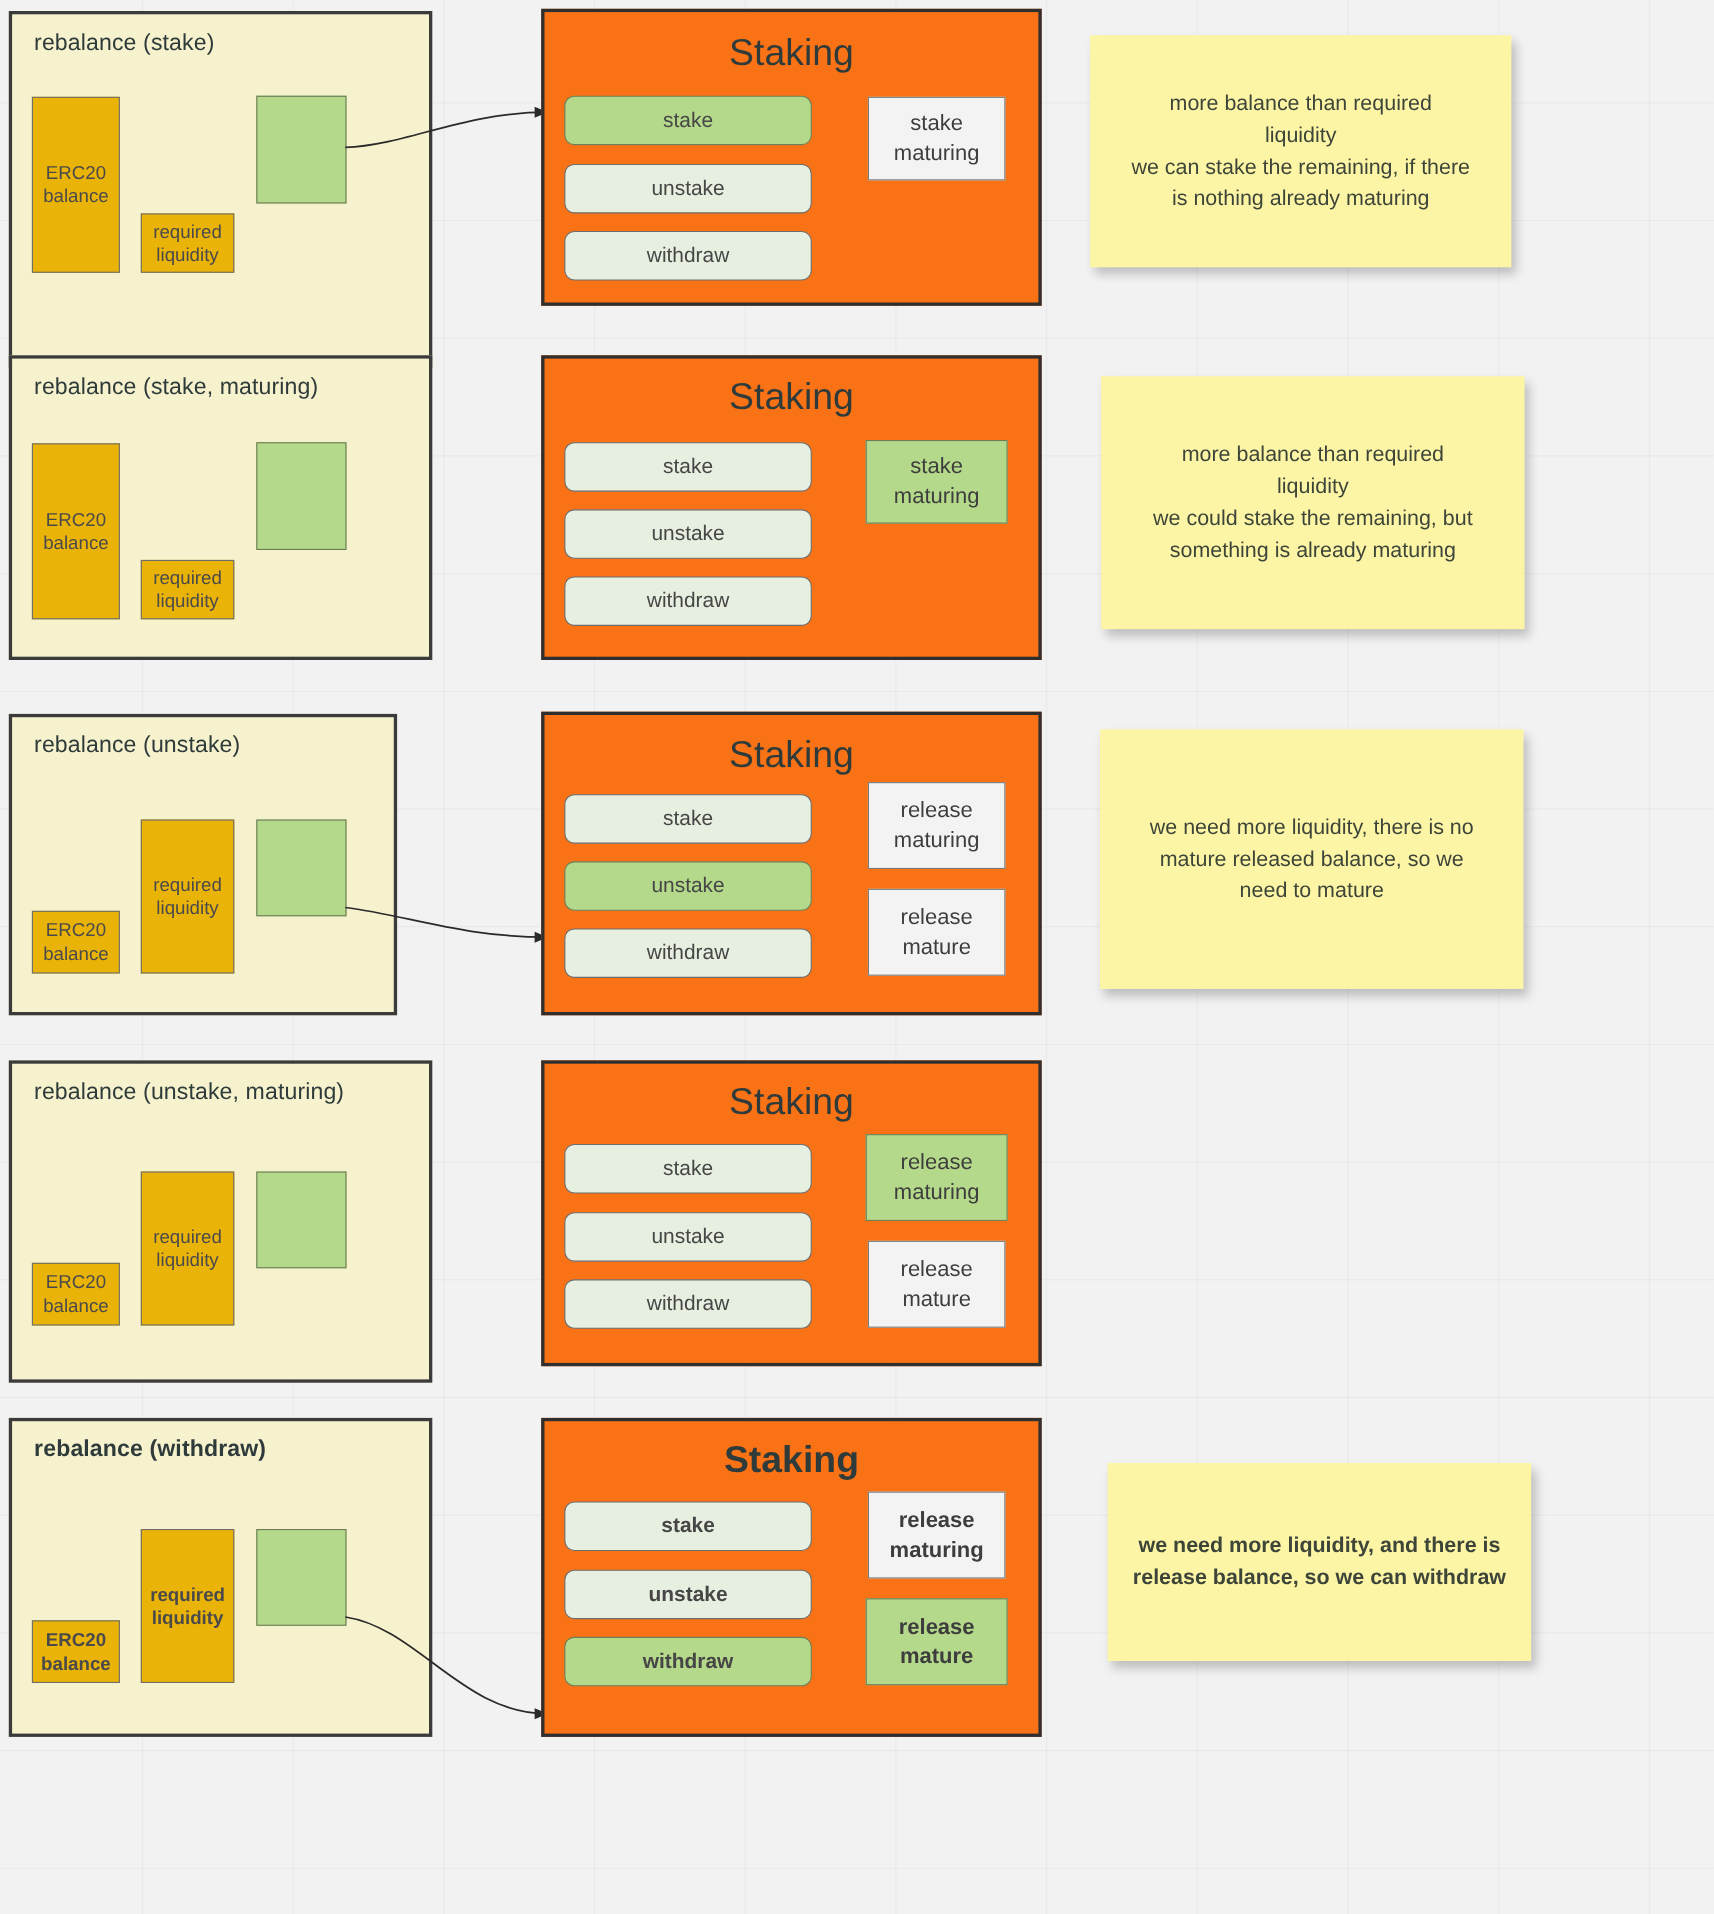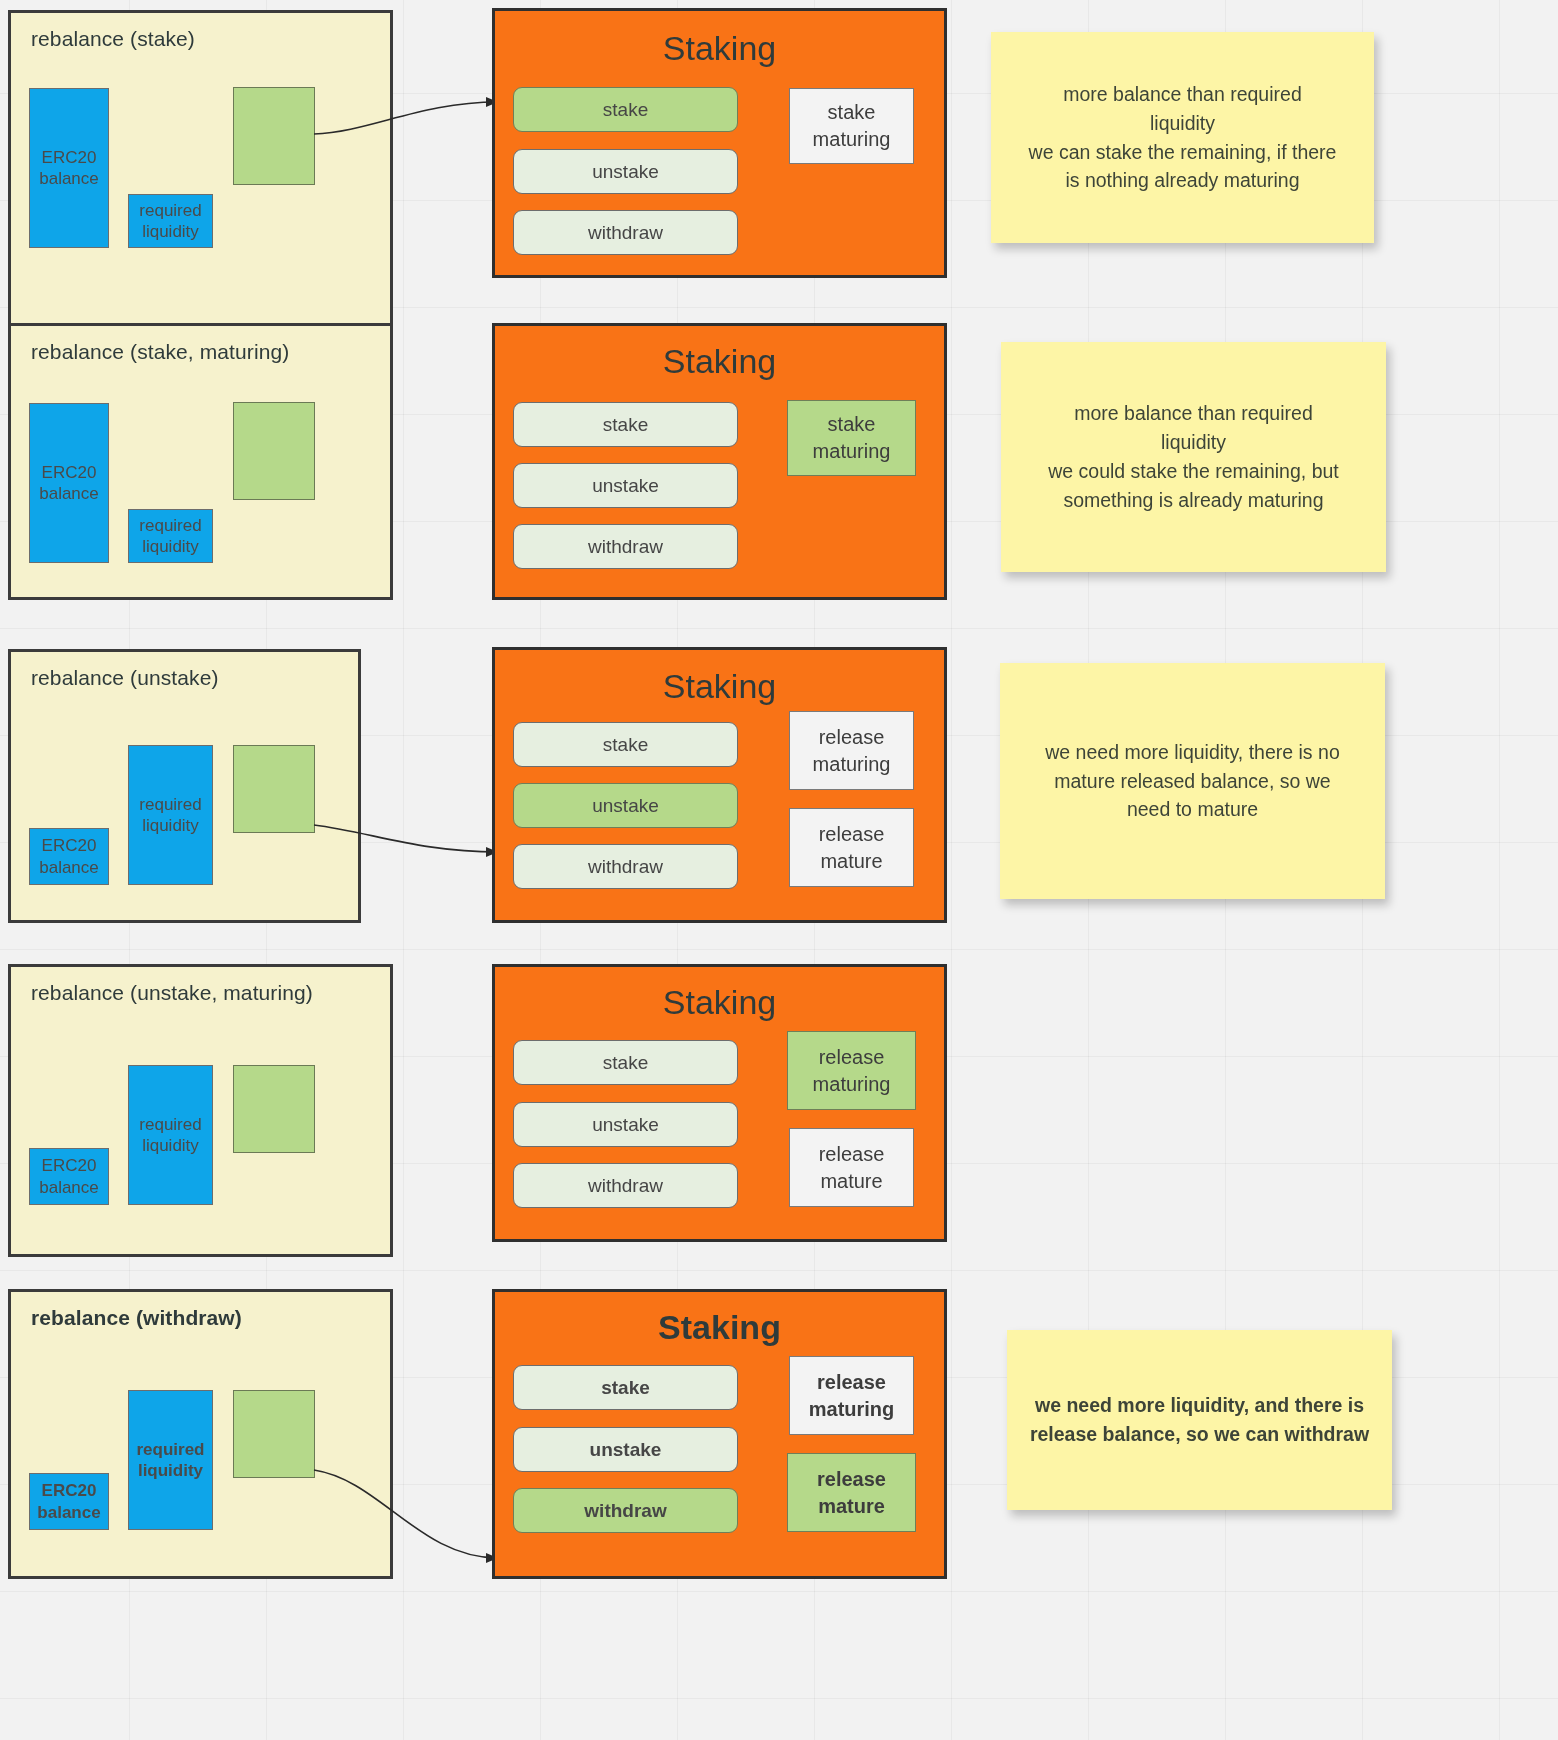--- a/index.html
+++ b/index.html
@@ -34,21 +34,21 @@
     left:20px;top:14px;
     font-size:21px;
     color:#2f3b3b;
     letter-spacing:.1px;
     white-space:nowrap;
   }
   .bar{
     position:absolute;
     box-sizing:border-box;
     border:1.5px solid #6d6d6d;
-    background:#0ea5e9;
+    background:#eab308;
     color:#4a4a4a;
     font-size:17px;
     line-height:1.25;
     display:flex;
     align-items:center;
     justify-content:center;
     text-align:center;
   }
   .bar span{display:block;}
   .bar-green{

